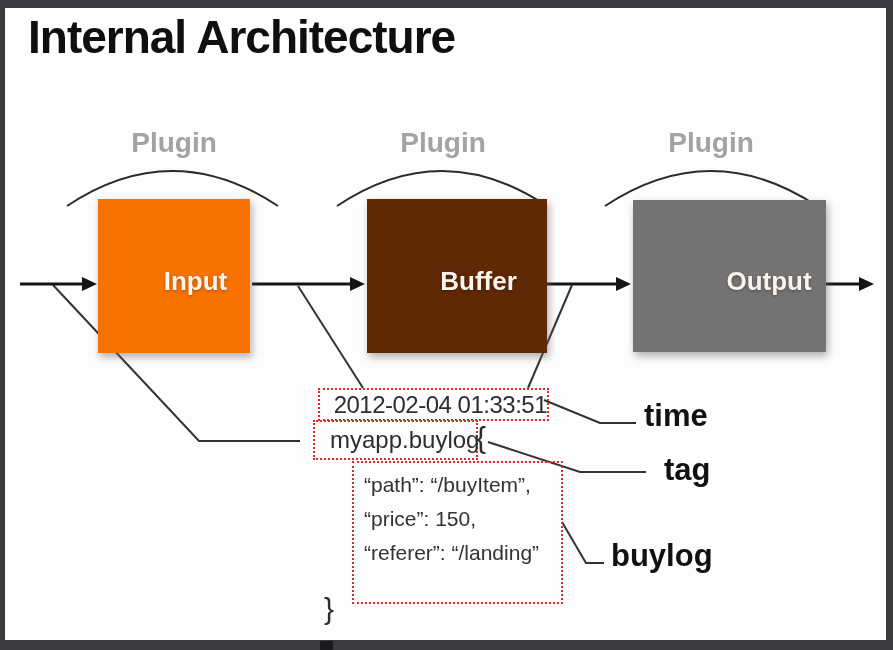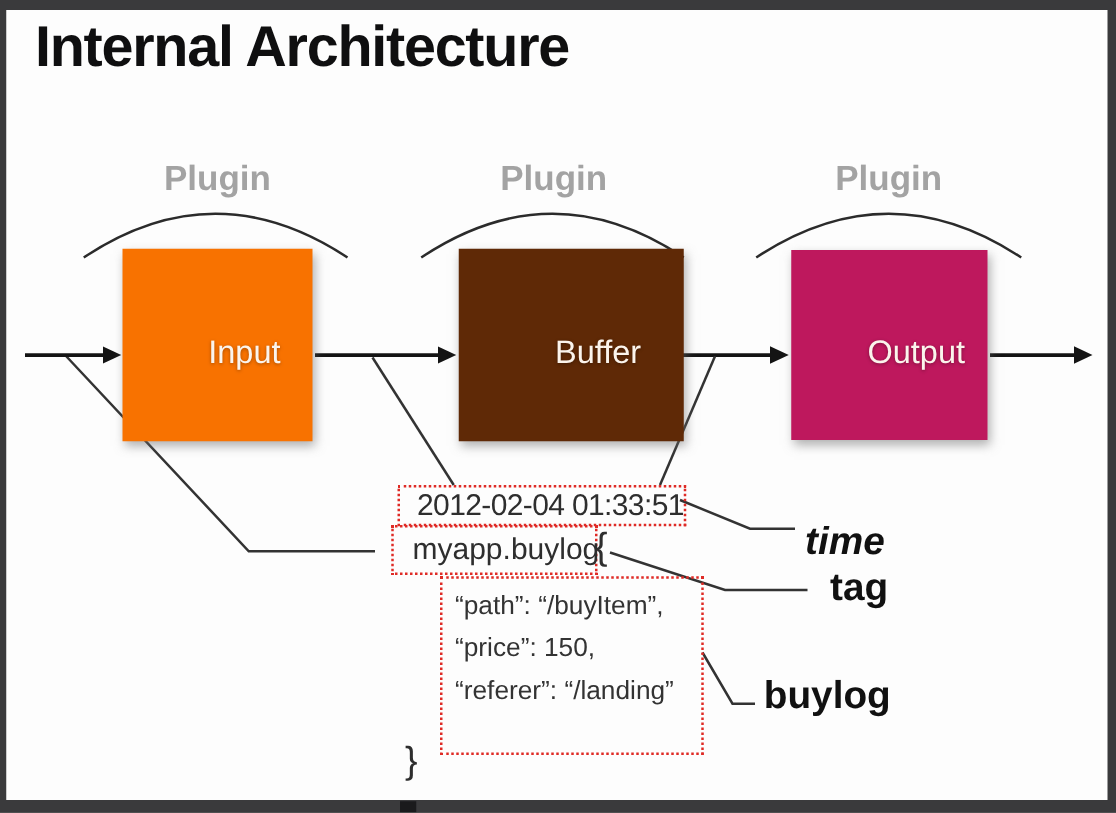--- a/index.html
+++ b/index.html
@@ -27,21 +27,21 @@
   .plugin-label{
     position:absolute;top:130px;height:26px;
     font-size:28px;font-weight:bold;color:#a3a3a3;
     text-align:center;line-height:26px;
   }
   .node{
     position:absolute;display:flex;align-items:center;justify-content:center;
     box-shadow:2px 4px 8px rgba(110,110,110,0.55);
   }
   .node span{
-    color:#fbf4ec;font-size:26px;font-weight:normal;
+    color:#fbf4ec;font-size:26px;font-weight:bold;
     text-shadow:0 1px 3px rgba(0,0,0,0.35);
     transform:translateY(5px);
     margin-left:43px;
   }
   .node-input{left:98px;top:199px;width:152px;height:154px;}
   .node-buffer{left:367px;top:199px;width:180px;height:154px;}
   .node-output{left:633px;top:200px;width:157px;height:152px;}
   .dotted{
     position:absolute;border:2px dotted #df2b26;background:transparent;
     color:#2e2e2e;box-sizing:border-box;
@@ -63,21 +63,21 @@
   .record-box .rec-line{line-height:34px;white-space:nowrap;color:#333;}
   .brace{
     position:absolute;font-size:30px;color:#2e2e2e;font-weight:normal;
   }
   .brace-open{left:476px;top:421px;}
   .brace-close{left:324px;top:592px;}
   .callout{
     position:absolute;font-weight:bold;color:#111;font-size:31px;
     white-space:nowrap;
   }
-  .callout-time{left:644px;top:415px;font-style:italic;}
+  .callout-time{left:644px;top:398px;}
   .callout-tag{left:664px;top:452px;}
   .callout-record{left:611px;top:538px;}
   .bottom-tick{
     position:absolute;left:320px;top:641px;width:13px;height:9px;
     background:#1a1a1c;
   }
 </style>
 </head>
 <body>
 
@@ -114,21 +114,21 @@
   <div class="plugin-label" style="left:68px;width:212px;">Plugin</div>
   <div class="plugin-label" style="left:337px;width:212px;">Plugin</div>
   <div class="plugin-label" style="left:605px;width:212px;">Plugin</div>
 
   <div class="node node-input" style="background-color: rgb(248, 114, 0);">
     <span>Input</span>
   </div>
   <div class="node node-buffer" style="background-color: rgb(95, 41, 6);">
     <span>Buffer</span>
   </div>
-  <div class="node node-output" style="background-color: #be185d;">
+  <div class="node node-output" style="background-color: #737373; padding-left: 36px;">
     <span>Output</span>
   </div>
 
   <div class="dotted time-box">2012-02-04 01:33:51</div>
 
   <div class="dotted tag-box">myapp.buylog</div>
   <div class="brace brace-open">{</div>
 
   <div class="dotted record-box">
     <div class="rec-line">“path”: “/buyItem”,</div>

